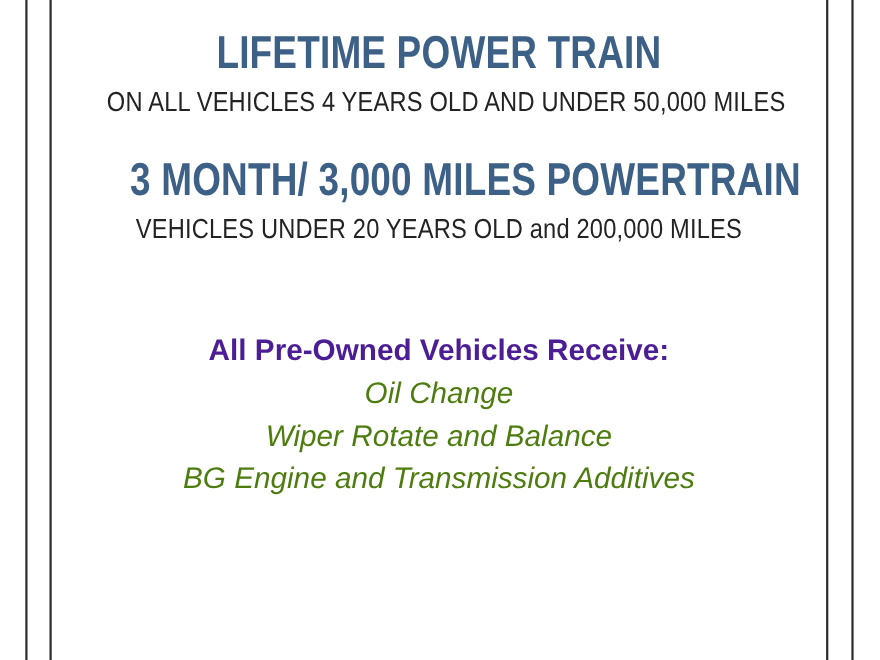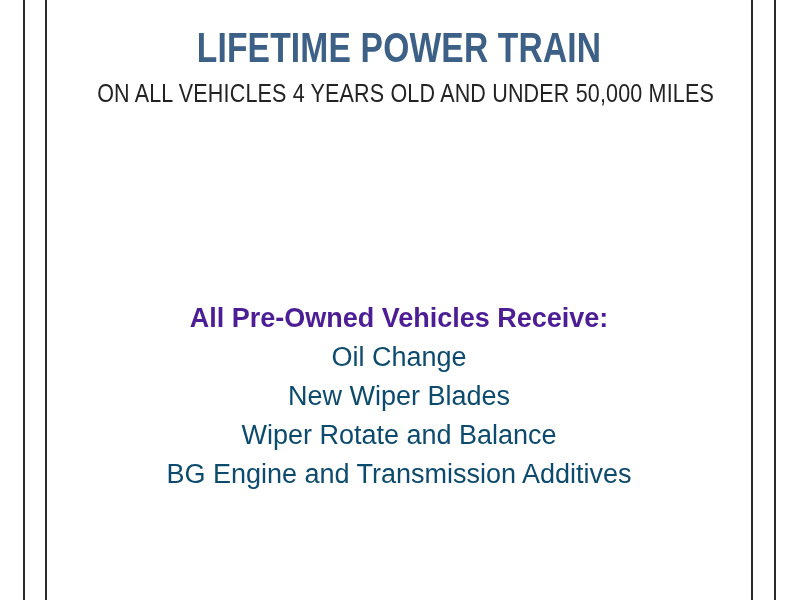--- a/index.html
+++ b/index.html
@@ -91,49 +91,53 @@
   #services-heading {
     color: #4c1d95;
     font-family: "Liberation Sans", sans-serif;
     font-weight: bold;
     font-size: 27px;
     line-height: 39px;
     white-space: nowrap;
   }
 
   .service-item {
-    color: #0c4a6e;
+    color: #4d7c0f;
     font-family: "Liberation Sans", sans-serif;
     font-weight: normal;
     font-size: 27px;
     line-height: 39px;
     white-space: nowrap;
+    font-style: italic;
   }
 </style>
 </head>
 <body>
 
 <div id="poster">
 
   <div class="rule l1"></div>
   <div class="rule l2"></div>
   <div class="rule r1"></div>
   <div class="rule r2"></div>
 
   <div id="content">
 
     <div id="block-1" class="warranty-block">
       <div class="warranty-title">LIFETIME POWER TRAIN</div>
       <div class="warranty-sub">ON ALL VEHICLES 4 YEARS OLD AND UNDER 50,000 MILES</div>
     </div>
 
+    <div id="block-2" class="warranty-block">
+      <div class="warranty-title">3 MONTH/ 3,000 MILES POWERTRAIN</div>
+      <div class="warranty-sub">VEHICLES UNDER 20 YEARS OLD and 200,000 MILES</div>
+    </div>
 
     <div id="services">
       <div id="services-heading">All Pre-Owned Vehicles Receive:</div>
 
       <div class="service-item">Oil Change</div>
-      <div class="service-item">New Wiper Blades</div>
       <div class="service-item">Wiper Rotate and Balance</div>
       <div class="service-item">BG Engine and Transmission Additives</div>
     </div>
 
   </div>
 </div>
 
 </body></html>

